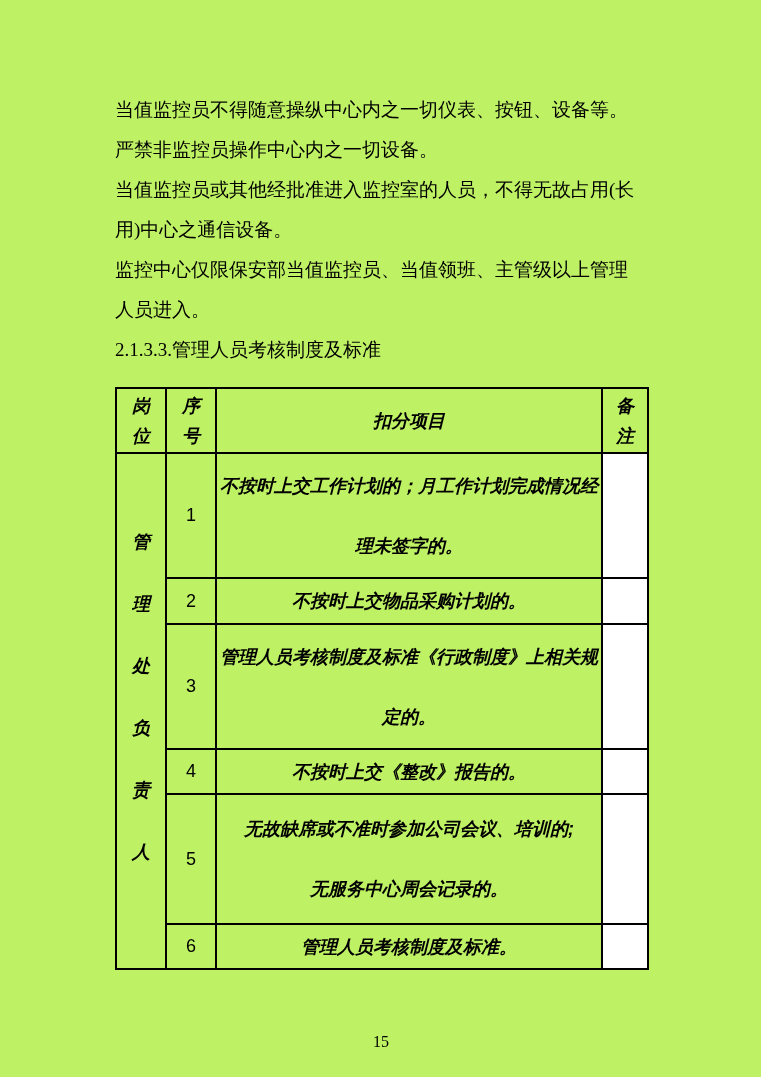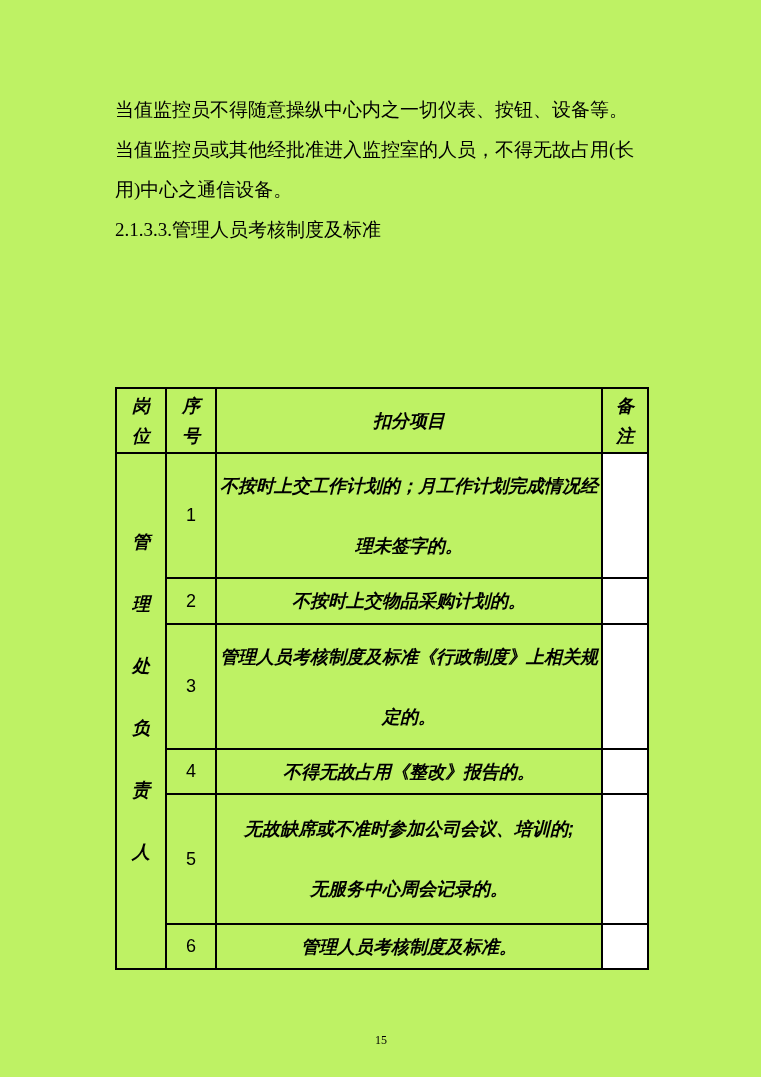--- a/index.html
+++ b/index.html
@@ -92,32 +92,34 @@
   tr.short .item-cell { line-height: 42px; }
   .remark-cell { background: #ffffff; }
 
   
   .page-number {
     position: absolute;
     left: 115px;
     top: 1033px;
     width: 532px;
     text-align: center;
-    font-size: 12px;
+    font-size: 16px;
     font-family: "Liberation Serif", "DejaVu Serif", serif;
   }
 </style>
 </head>
 <body>
 
 <div class="page">
 
   <div class="content">
     <p class="para">当值监控员不得随意操纵中心内之一切仪表、按钮、设备等。</p>
+    <p class="para">严禁非监控员操作中心内之一切设备。</p>
     <p class="para">当值监控员或其他经批准进入监控室的人员，不得无故占用(长用)中心之通信设备。</p>
+    <p class="para">监控中心仅限保安部当值监控员、当值领班、主管级以上管理人员进入。</p>
     <p class="heading">2.1.3.3.管理人员考核制度及标准</p>
   </div>
 
   <table class="assessment">
     <colgroup>
       <col style="width:50px">
       <col style="width:50px">
       <col style="width:386px">
       <col style="width:46px">
     </colgroup>
@@ -147,21 +149,21 @@
         <td class="item-cell">不按时上交物品采购计划的。</td>
         <td class="remark-cell"></td>
       </tr>
       <tr class="h125 tall">
         <td class="num-cell">3</td>
         <td class="item-cell">管理人员考核制度及标准《行政制度》上相关规定的。</td>
         <td class="remark-cell"></td>
       </tr>
       <tr class="h45 short">
         <td class="num-cell">4</td>
-        <td class="item-cell">不得无故占用《整改》报告的。</td>
+        <td class="item-cell">不按时上交《整改》报告的。</td>
         <td class="remark-cell"></td>
       </tr>
       <tr class="h130 tall">
         <td class="num-cell">5</td>
         <td class="item-cell">无故缺席或不准时参加公司会议、培训的;
 无服务中心周会记录的。</td>
         <td class="remark-cell"></td>
       </tr>
       <tr class="h45 short">
         <td class="num-cell">6</td>

